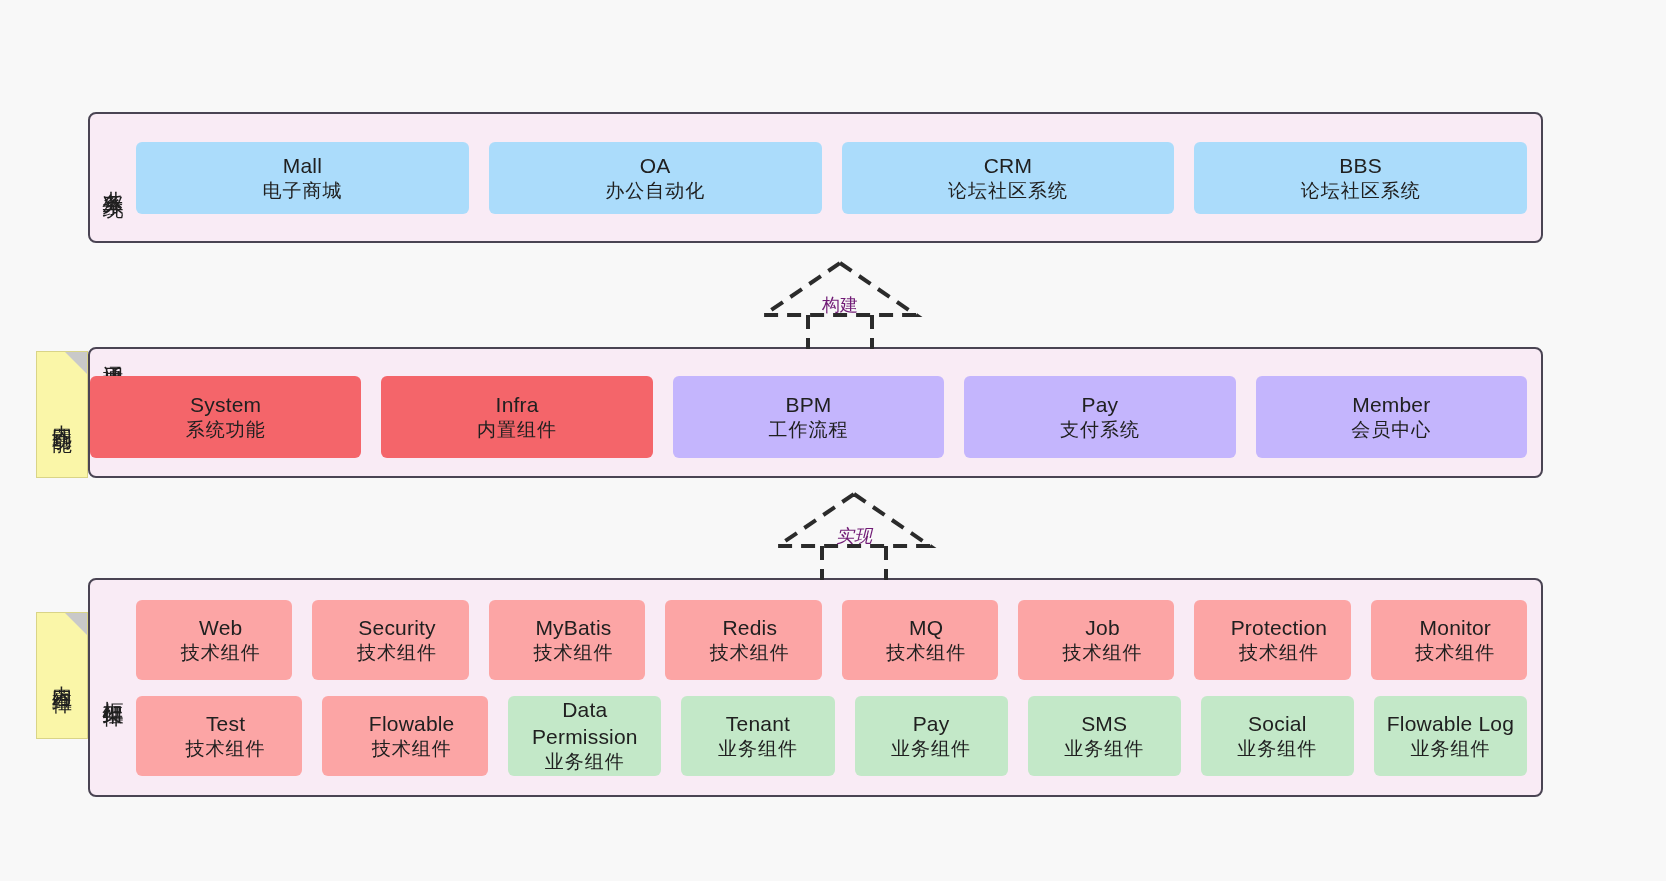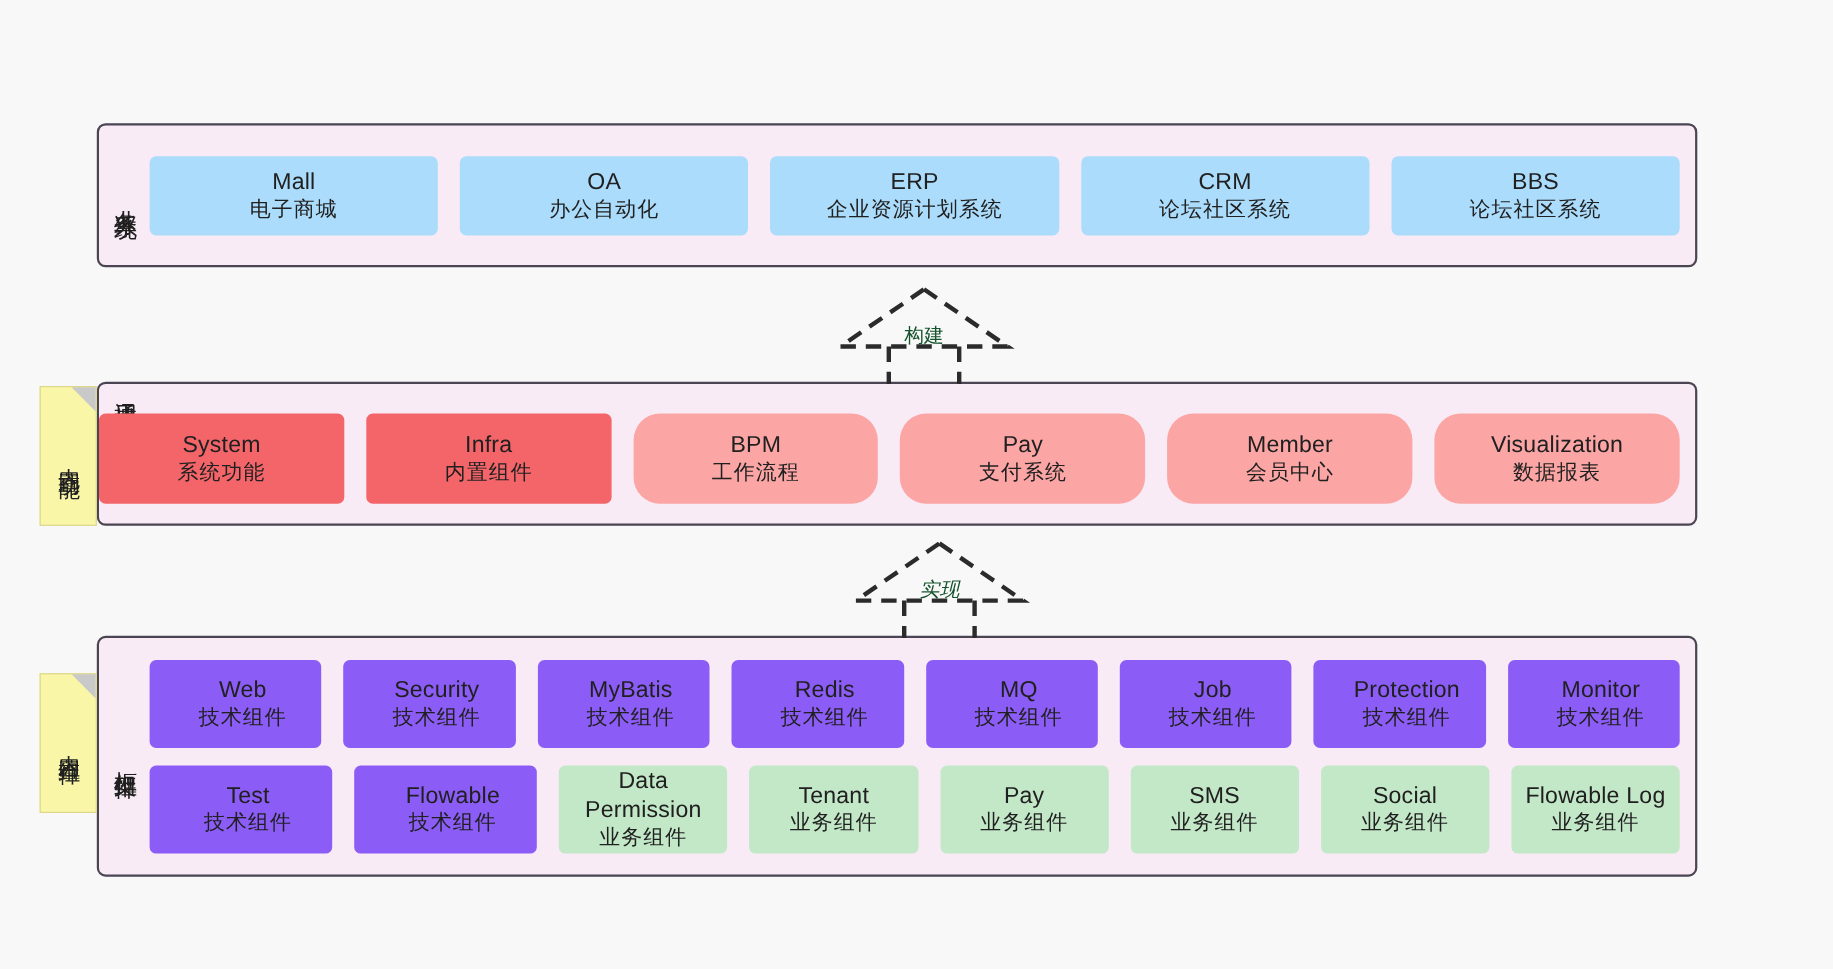--- a/index.html
+++ b/index.html
@@ -82,22 +82,22 @@
     letter-spacing: 0.2px;
   }
   .card .cn {
     font-size: 19px;
     letter-spacing: 1px;
   }
 
   
   .c-blue        { background: #ABDCFB; }
   .c-red-strong  { background: #F4656A; }
-  .c-red-soft    { background: #fca5a5; border-radius: 24px; }
-  .c-green-strong{ background: #8b5cf6; padding-left: 19px; }
+  .c-red-soft    { background: #c4b5fd; }
+  .c-green-strong{ background: #fca5a5; padding-left: 19px; }
   .c-green-soft  { background: #C3E8C8; }
 
   
   #layer-business { left: 88px;  top: 112px; width: 1455px; height: 131px; }
   #layer-modules  { left: 88px;  top: 347px; width: 1455px; height: 131px; flex-direction: column; }
   #layer-framework{ left: 88px;  top: 578px; width: 1455px; height: 219px; }
 
   #layer-business  .card { height: 72px; }
   #layer-modules   .card { height: 82px; }
   #layer-framework .card { height: 80px; }
@@ -137,21 +137,21 @@
   .uml-arrow {
     position: absolute;
     z-index: 2;
     user-select: none;
   }
   .uml-arrow .arrow-label {
     position: absolute;
     left: 50%;
     transform: translateX(-50%);
     font-size: 18px;
-    color: #14532d;
+    color: #701a75;
     background: transparent;
     white-space: nowrap;
   }
   #arrow-build   { left: 756px; top: 257px;  width: 168px; height: 92px; }
   #arrow-build   .arrow-label { top: 36px; }
   #arrow-impl    { left: 770px; top: 488px;  width: 168px; height: 92px; }
   #arrow-impl    .arrow-label { top: 36px; font-style: italic; }
 </style>
 </head>
 <body>
@@ -172,24 +172,20 @@
       <div class="row">
         <div class="card c-blue">
           <span class="en">Mall</span>
           <span class="cn">电子商城</span>
         </div>
         <div class="card c-blue">
           <span class="en">OA</span>
           <span class="cn">办公自动化</span>
         </div>
         <div class="card c-blue">
-          <span class="en">ERP</span>
-          <span class="cn">企业资源计划系统</span>
-        </div>
-        <div class="card c-blue">
           <span class="en">CRM</span>
           <span class="cn">论坛社区系统</span>
         </div>
         <div class="card c-blue">
           <span class="en">BBS</span>
           <span class="cn">论坛社区系统</span>
         </div>
       </div>
     </div>
   </div>
@@ -220,24 +216,20 @@
           <span class="cn">工作流程</span>
         </div>
         <div class="card c-red-soft">
           <span class="en">Pay</span>
           <span class="cn">支付系统</span>
         </div>
         <div class="card c-red-soft">
           <span class="en">Member</span>
           <span class="cn">会员中心</span>
         </div>
-        <div class="card c-red-soft">
-          <span class="en">Visualization</span>
-          <span class="cn">数据报表</span>
-        </div>
       </div>
     </div>
   </div>
 
   <div class="uml-arrow" id="arrow-impl">
     <svg width="168" height="92" viewBox="0 0 168 92">
       <polygon points="84,6 160,58 8,58" fill="none" stroke="#2b2b2b" stroke-width="4" stroke-dasharray="14,9" stroke-linejoin="miter"></polygon>
       <line x1="52" y1="58" x2="52" y2="92" stroke="#2b2b2b" stroke-width="4" stroke-dasharray="14,9"></line>
       <line x1="116" y1="58" x2="116" y2="92" stroke="#2b2b2b" stroke-width="4" stroke-dasharray="14,9"></line>
     </svg>

